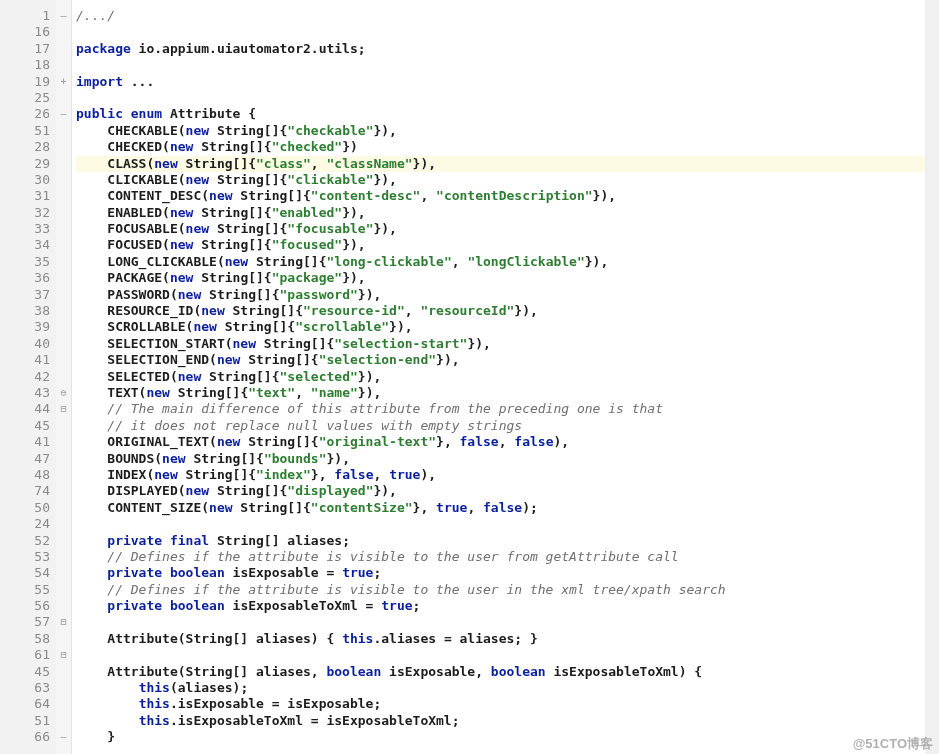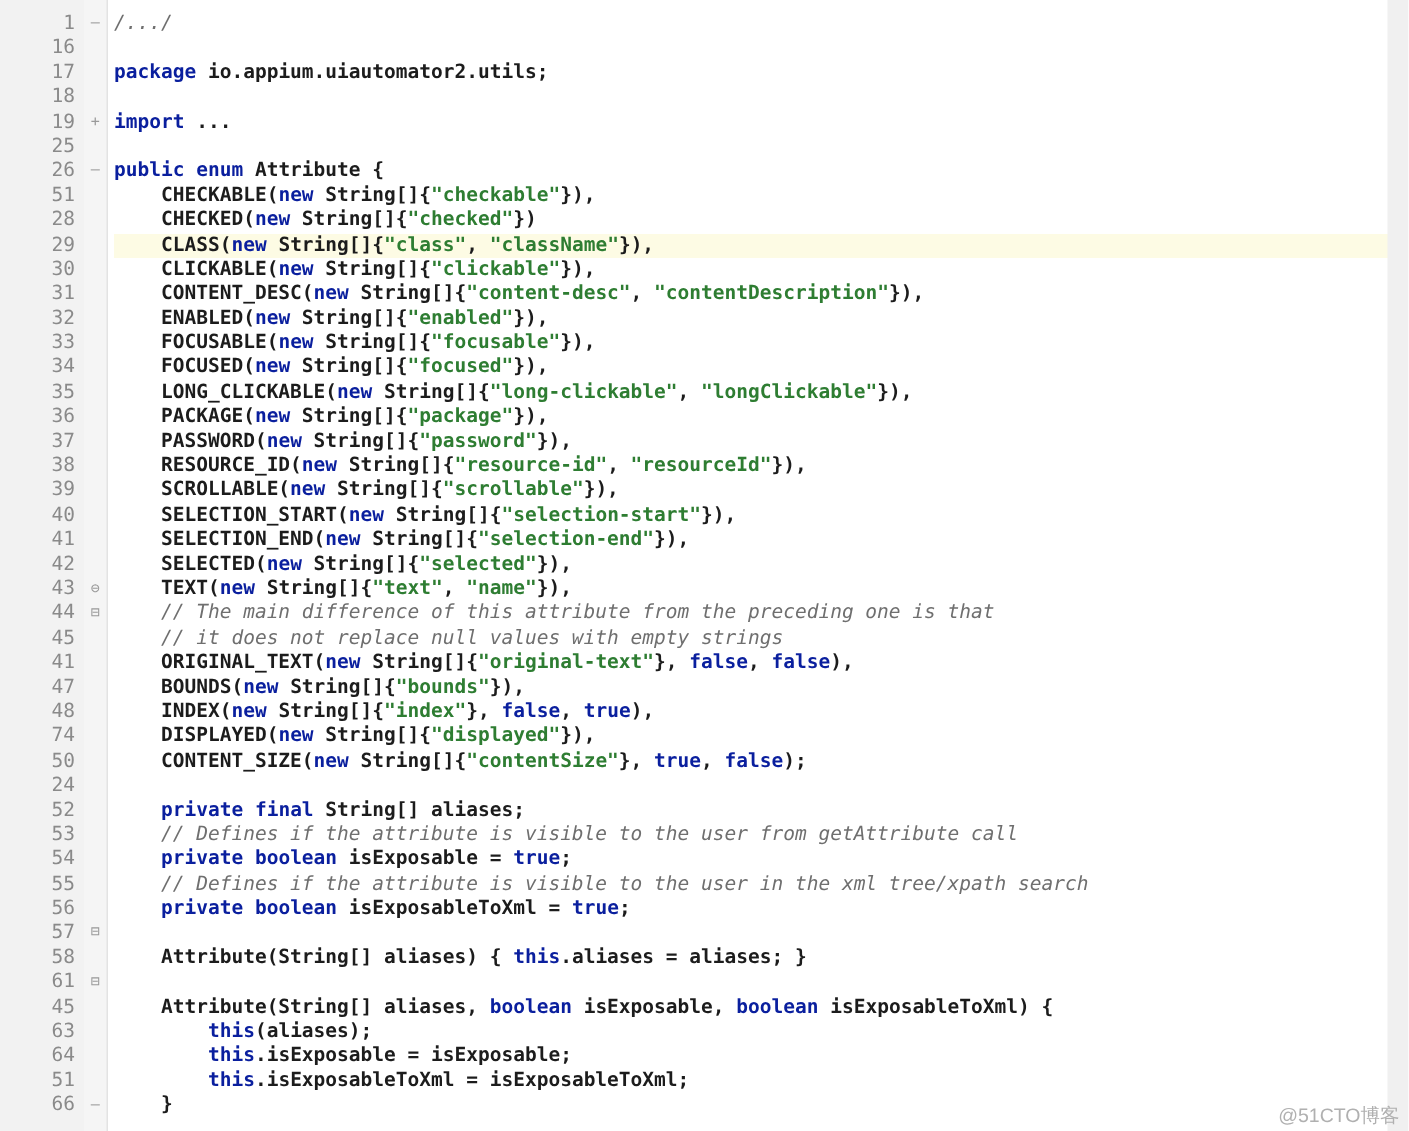--- a/index.html
+++ b/index.html
@@ -57,21 +57,21 @@
   .kw   { color:#0a1f9e; font-weight:700; }
   .str  { color:#2e7d32; font-weight:700; }
   .com  { color:#6f6f6f; font-style:italic; font-weight:400; }
   .txt  { color:#1c1c1c; font-weight:700; }
   .watermark {
     position:absolute;
     right:6px; bottom:2px;
     color:#b0b0b0;
     font-family:"PingFang SC","Microsoft YaHei",sans-serif;
     font-size:13px;
-    font-weight:400;
+    font-weight:700;
     pointer-events:none;
   }
   .scrollbar {
     position:absolute; top:0; right:0; width:14px; height:100%;
     background:#f0f0f0;
   }
 </style>
 </head>
 <body>
 

